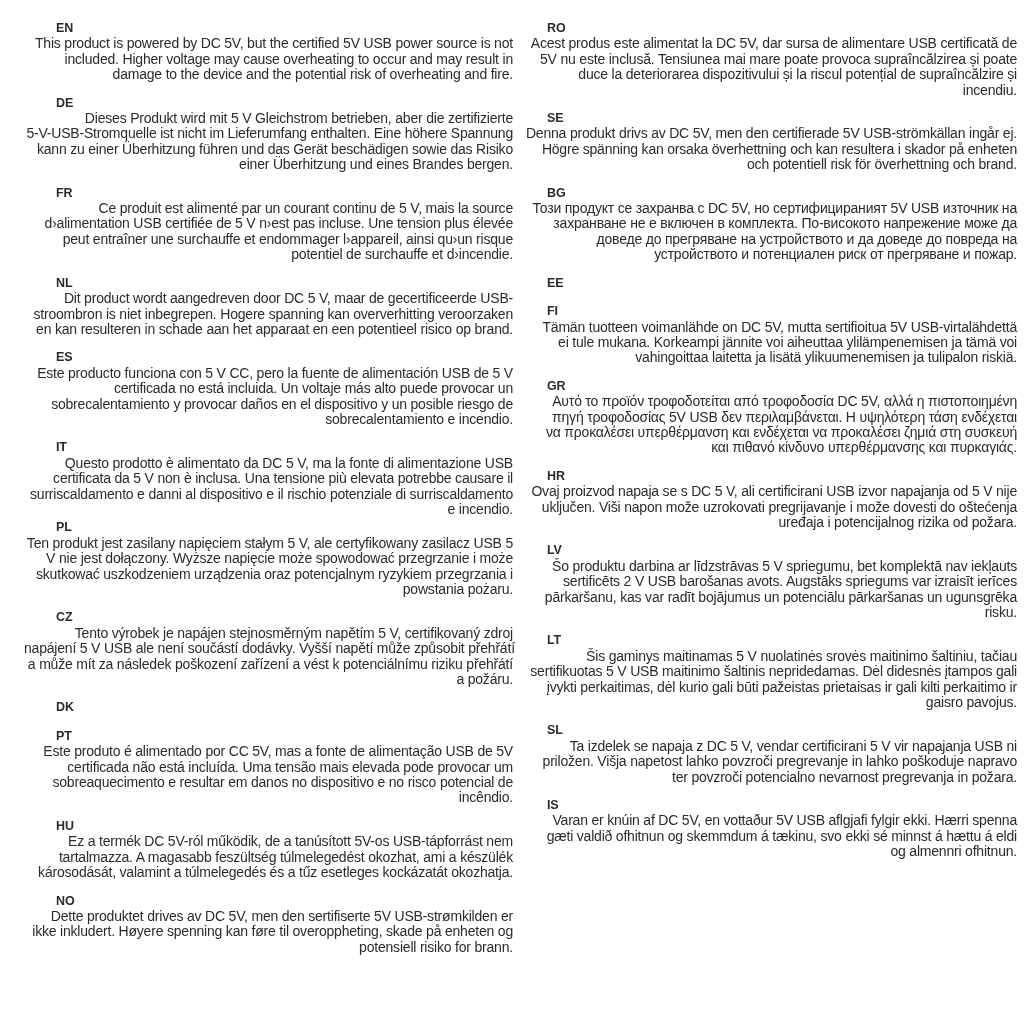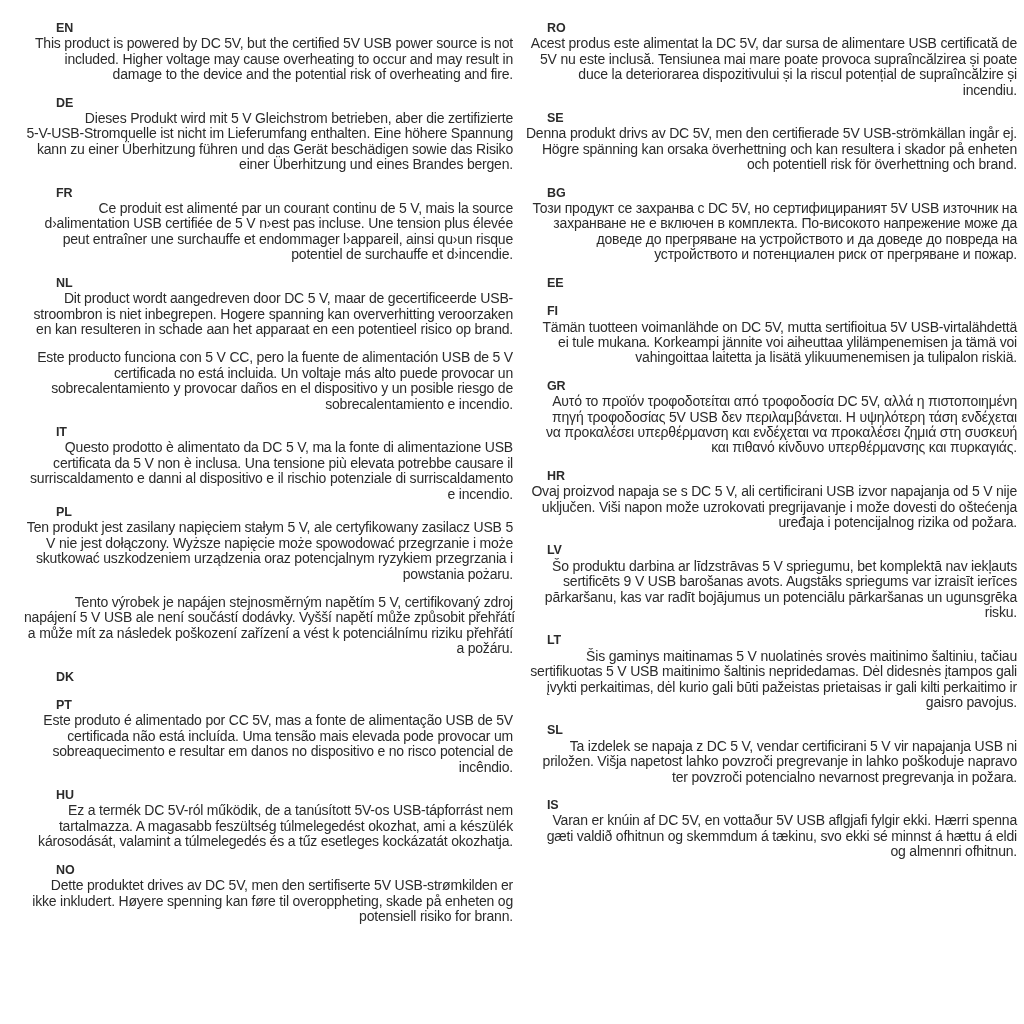--- a/index.html
+++ b/index.html
@@ -66,40 +66,42 @@
 peut entraîner une surchauffe et endommager l›appareil, ainsi qu›un risque
 potentiel de surchauffe et d›incendie.</p>
       </section>
       <section class="block">
         <h2 class="code">NL</h2>
         <p class="text">Dit product wordt aangedreven door DC 5 V, maar de gecertificeerde USB-
 stroombron is niet inbegrepen. Hogere spanning kan oververhitting veroorzaken
 en kan resulteren in schade aan het apparaat en een potentieel risico op brand.</p>
       </section>
       <section class="block">
+        <h2 class="code">ES</h2>
         <p class="text">Este producto funciona con 5 V CC, pero la fuente de alimentación USB de 5 V
 certificada no está incluida. Un voltaje más alto puede provocar un
 sobrecalentamiento y provocar daños en el dispositivo y un posible riesgo de
 sobrecalentamiento e incendio.</p>
       </section>
       <section class="block tight">
         <h2 class="code">IT</h2>
         <p class="text">Questo prodotto è alimentato da DC 5 V, ma la fonte di alimentazione USB
 certificata da 5 V non è inclusa. Una tensione più elevata potrebbe causare il
 surriscaldamento e danni al dispositivo e il rischio potenziale di surriscaldamento
 e incendio.</p>
       </section>
       <section class="block">
         <h2 class="code">PL</h2>
         <p class="text">Ten produkt jest zasilany napięciem stałym 5 V, ale certyfikowany zasilacz USB 5
 V nie jest dołączony. Wyższe napięcie może spowodować przegrzanie i może
 skutkować uszkodzeniem urządzenia oraz potencjalnym ryzykiem przegrzania i
 powstania pożaru.</p>
       </section>
       <section class="block">
+        <h2 class="code">CZ</h2>
         <p class="text">Tento výrobek je napájen stejnosměrným napětím 5 V, certifikovaný zdroj
 napájení 5 V USB ale není součástí dodávky. Vyšší napětí může způsobit přehřátí
 a může mít za následek poškození zařízení a vést k potenciálnímu riziku přehřátí
 a požáru.</p>
       </section>
       <section class="block">
         <h2 class="code">DK</h2>
       </section>
       <section class="block">
         <h2 class="code">PT</h2>
@@ -160,21 +162,21 @@
       </section>
       <section class="block">
         <h2 class="code">HR</h2>
         <p class="text">Ovaj proizvod napaja se s DC 5 V, ali certificirani USB izvor napajanja od 5 V nije
 uključen. Viši napon može uzrokovati pregrijavanje i može dovesti do oštećenja
 uređaja i potencijalnog rizika od požara.</p>
       </section>
       <section class="block">
         <h2 class="code">LV</h2>
         <p class="text">Šo produktu darbina ar līdzstrāvas 5 V spriegumu, bet komplektā nav iekļauts
-sertificēts 9 V USB barošanas avots. Augstāks spriegums var izraisīt ierīces
+sertificēts 2 V USB barošanas avots. Augstāks spriegums var izraisīt ierīces
 pārkaršanu, kas var radīt bojājumus un potenciālu pārkaršanas un ugunsgrēka
 risku.</p>
       </section>
       <section class="block">
         <h2 class="code">LT</h2>
         <p class="text">Šis gaminys maitinamas 5 V nuolatinės srovės maitinimo šaltiniu, tačiau
 sertifikuotas 5 V USB maitinimo šaltinis nepridedamas. Dėl didesnės įtampos gali
 įvykti perkaitimas, dėl kurio gali būti pažeistas prietaisas ir gali kilti perkaitimo ir
 gaisro pavojus.</p>
       </section>

